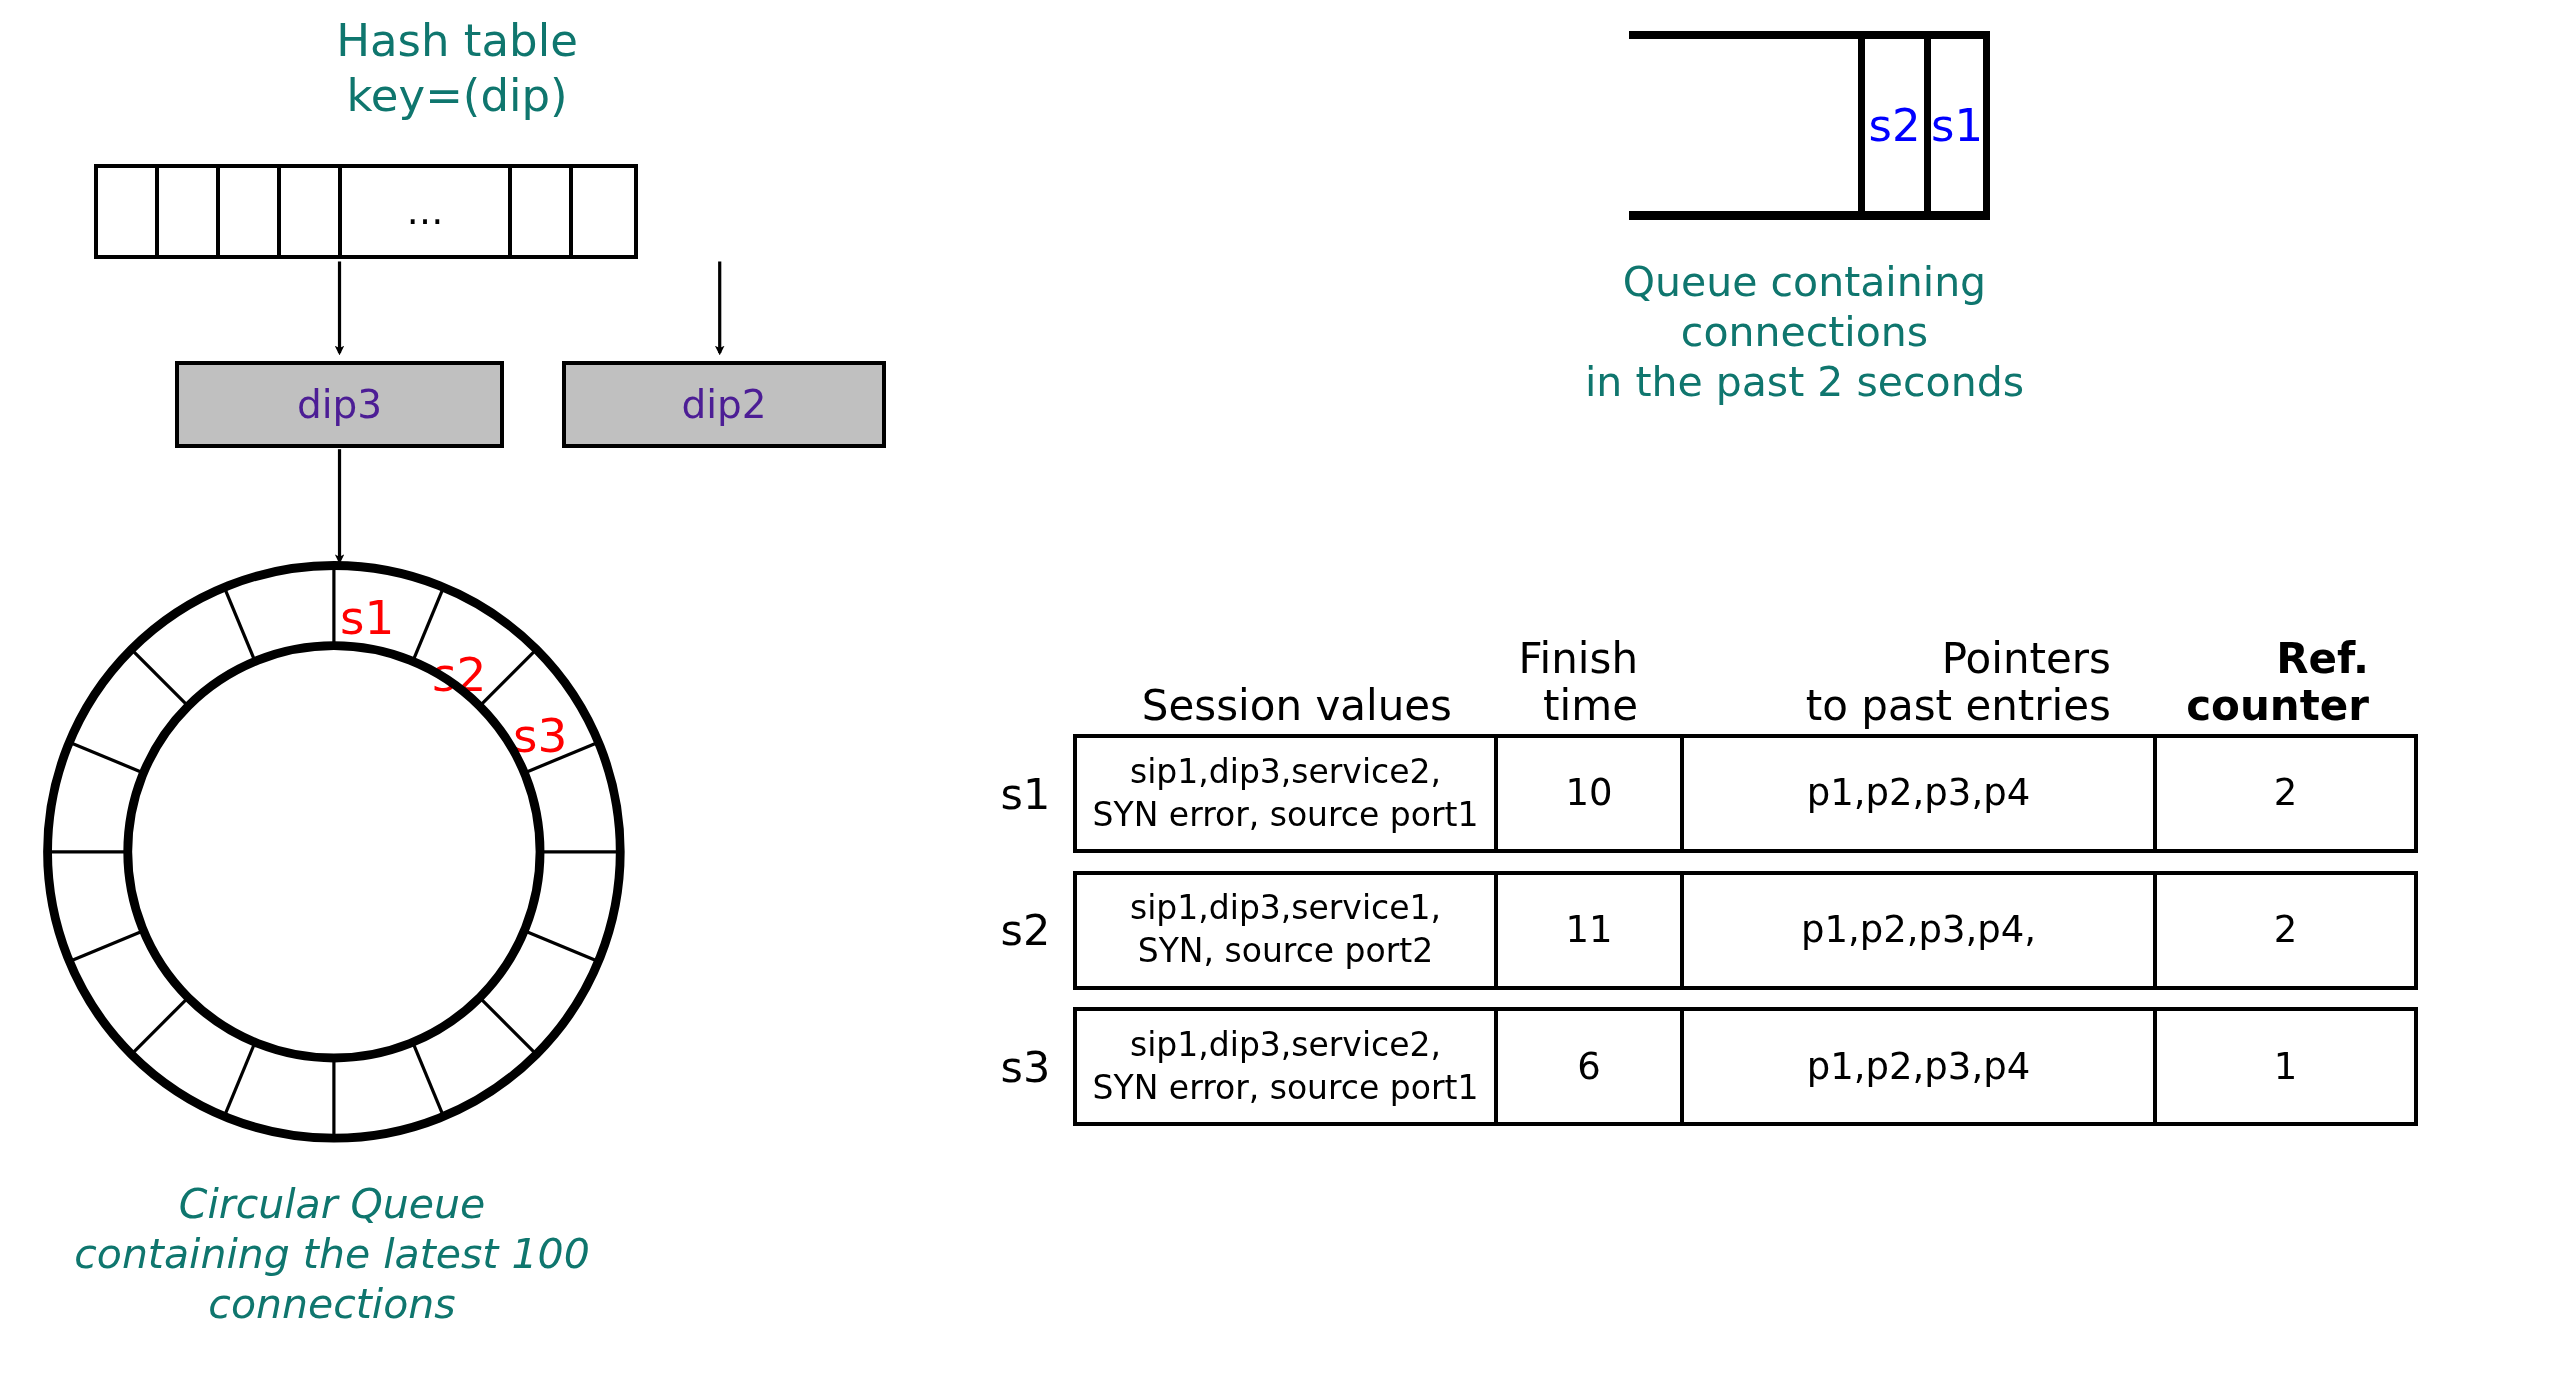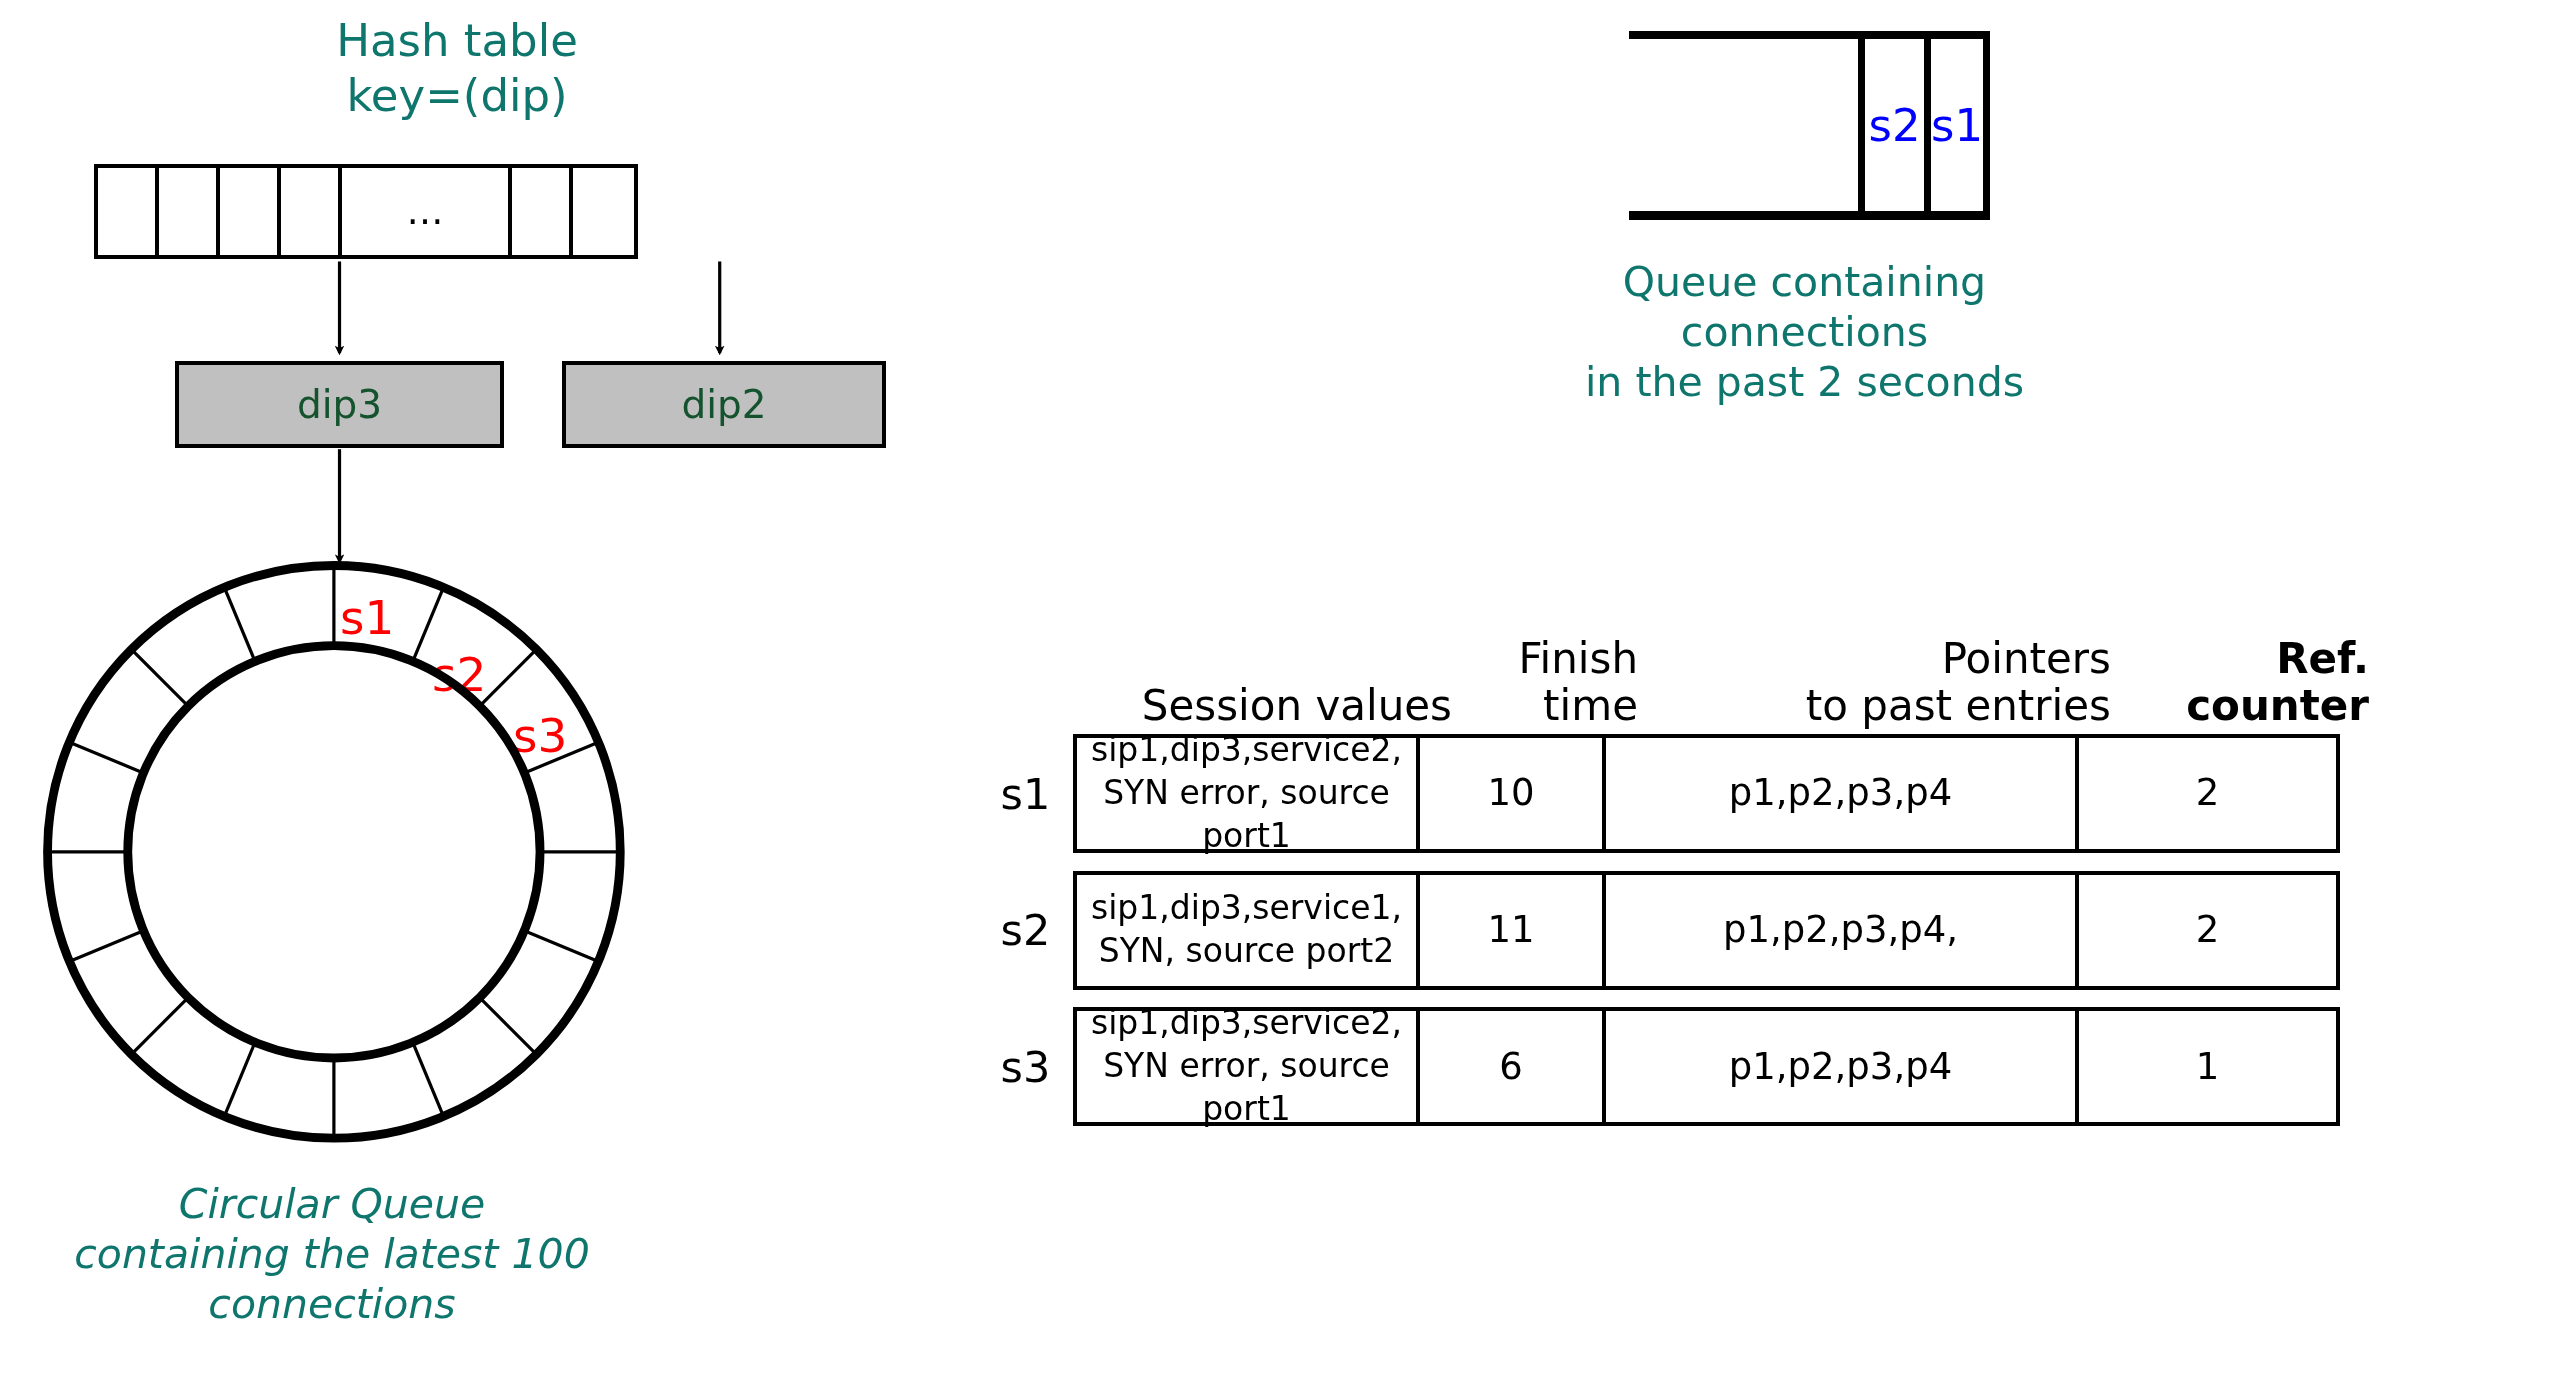--- a/index.html
+++ b/index.html
@@ -55,21 +55,21 @@
   
   .dip-box {
     height: 87px;
     border: 4px solid #000;
     box-sizing: border-box;
     background: #c0c0c0;
     display: flex;
     align-items: center;
     justify-content: center;
     font-size: 39px;
-    color: #14532d;
+    color: #4c1d95;
   }
   #dip3-box { left: 175px; top: 361px; width: 329px; }
   #dip2-box { left: 562px; top: 361px; width: 324px; }
 
   
   #vector-layer {
     left: 0; top: 0;
     width: 2576px; height: 1374px;
     pointer-events: none;
   }
@@ -172,21 +172,21 @@
     align-items: center;
     justify-content: center;
     text-align: center;
     font-size: 33px;
     color: #000;
     line-height: 1.3;
     white-space: pre-line;
     padding: 0 6.4px;
   }
   .td:last-child { border-right: none; }
-  .c-session { width: 343px; }
+  .c-session { width: 421px; }
   .c-finish  { width: 186px; font-size: 37px; }
   .c-ptr     { width: 473px; font-size: 37px; }
   .c-ref     { width: 257px; font-size: 37px; }
 </style>
 </head>
 <body>
 
 <div id="page">
 
   <div class="abs ctr-text" id="hash-title">Hash table

